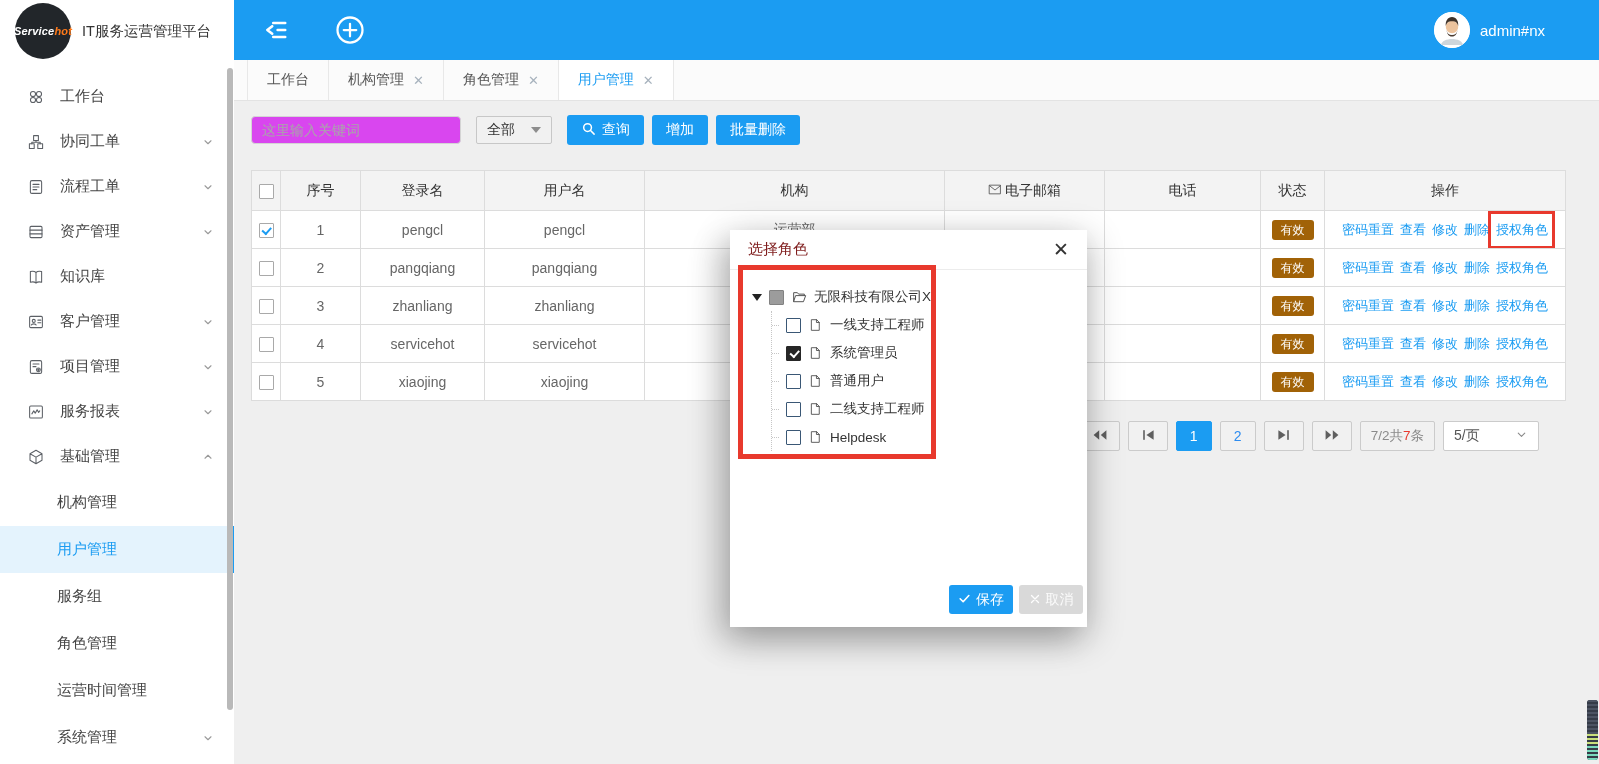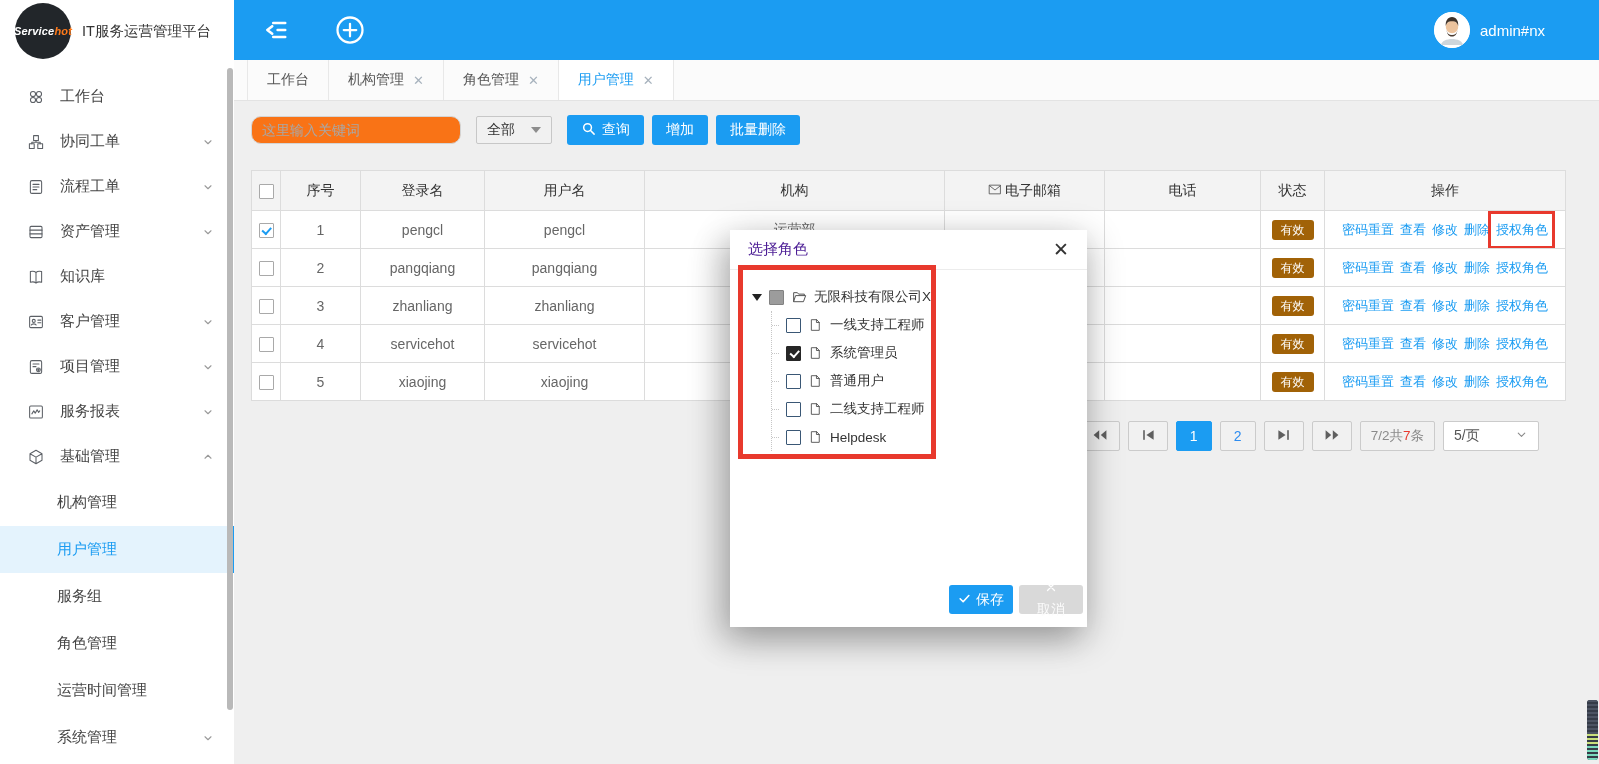--- a/index.html
+++ b/index.html
@@ -37,21 +37,21 @@
   
   .tabs { position:absolute; left:234px; top:60px; width:1365px; height:41px; background:#fbfbfb; border-bottom:1px solid #e3e3e3; display:flex; padding-left:13px; z-index:3; }
   .tab { display:flex; align-items:center; gap:9px; padding:0 19px; font-size:14px; color:#555; border-right:1px solid #e8e8e8; cursor:pointer; white-space:nowrap; }
   .tab:first-child { border-left:1px solid #e8e8e8; }
   .tab.active { background:#fff; color:#1b9cf2; }
   .tab-close { color:#a7b2bd; font-size:13px; }
 
   
   .content { position:absolute; left:234px; top:101px; width:1365px; height:663px; padding:14px 34px 0 17px; }
   .toolbar { display:flex; align-items:center; }
-  .search-input { width:210px; height:28px; border:1px solid #d4d4d4; background:#f97316; padding:0 10px; font-size:14px; color:#333; outline:none; border-radius:10px; }
+  .search-input { width:210px; height:28px; border:1px solid #d4d4d4; background:#d946ef; padding:0 10px; font-size:14px; color:#333; outline:none; border-radius:4px; }
   .search-input::placeholder { color:#a8a8a8; }
   .select { margin-left:15px; width:76px; height:28px; border:1px solid #c7c7c7; border-radius:2px; background:#f1f1f1; display:flex; align-items:center; justify-content:space-between; padding:0 10px; font-size:14px; color:#333; cursor:pointer; }
   .tri-down { width:0; height:0; border-left:5px solid transparent; border-right:5px solid transparent; border-top:6px solid #8d8d8d; }
   .btn { height:30px; background:#1b9cf2; color:#fff; border:none; border-radius:3px; font-size:14px; padding:0 14px; margin-left:8px; display:inline-flex; align-items:center; gap:6px; cursor:pointer; }
   .btn.first { margin-left:15px; }
 
   
   .table-wrap { margin-top:25px; }
   table { border-collapse:collapse; width:1314px; background:#fff; table-layout:fixed; }
   th,td { border:1px solid #dcdcdc; text-align:center; font-weight:400; overflow:hidden; white-space:nowrap; }
@@ -77,32 +77,32 @@
   .pg.num { min-width:36px; }
   .pg.cur { background:#1b9cf2; border-color:#1b9cf2; color:#fff; }
   .pg.other { color:#2d8cf0; }
   .pg-info { padding:0 10px; color:#8a8a8a; background:#f1f1f1; border:1px solid #cbcbcb; height:30px; line-height:28px; font-size:13.5px; border-radius:2px; }
   .pg-info b { color:#e8392d; font-weight:400; }
   .pg-size { width:96px; height:30px; background:#fff; border:1px solid #cbcbcb; border-radius:2px; display:flex; align-items:center; justify-content:space-between; padding:0 10px; font-size:14px; color:#555; cursor:pointer; }
 
   
   .modal { position:absolute; left:730px; top:230px; width:357px; height:397px; background:#fff; box-shadow:0 10px 34px rgba(0,0,0,.30), -14px 14px 30px rgba(0,0,0,.12); z-index:20; }
   .modal-head { height:40px; display:flex; align-items:center; padding:0 18px; border-bottom:1px solid #ececec; }
-  .modal-title { font-size:15px; color:#4c1d95; }
+  .modal-title { font-size:15px; color:#7f1d1d; }
   .modal-close { margin-left:auto; font-size:19px; color:#333; cursor:pointer; line-height:1; }
   .tree-box { position:absolute; left:8px; top:35px; width:198px; height:194px; border:5px solid #e8392d; padding:13px 4px 0 9px; overflow:hidden; }
   .tree-row { display:flex; align-items:center; gap:7px; height:28px; font-size:13.5px; color:#333; cursor:pointer; white-space:nowrap; }
   .tree-tri { width:0; height:0; border-left:5px solid transparent; border-right:5px solid transparent; border-top:7px solid #222; flex:none; }
   .tree-children { margin-left:19px; border-left:1px dotted #c6c6c6; }
   .tree-children .tree-row::before { content:""; width:7px; border-top:1px dotted #c6c6c6; flex:none; }
   .tree-icon { display:flex; flex:none; }
   .modal-foot { position:absolute; right:4px; bottom:13px; display:flex; gap:6px; }
   .mbtn { width:64px; height:29px; border:none; border-radius:3px; display:inline-flex; align-items:center; justify-content:center; gap:5px; font-size:14px; cursor:pointer; }
   .mbtn.save { background:#1b9cf2; color:#fff; }
-  .mbtn.cancel { background:#d9d9d9; color:#fbfbfb;flex-direction:column; }
+  .mbtn.cancel { background:#d9d9d9; color:#fbfbfb; }
 
   
   .pscroll { position:absolute; right:1px; bottom:4px; width:11px; height:60px; border-radius:3px; overflow:hidden; background:#353b47; z-index:30; }
   .ps-gray   { height:34px; background:repeating-linear-gradient(to bottom,#4c5362 0 2px,#353b47 2px 4px); }
   .ps-yellow { height:12px; background:repeating-linear-gradient(to bottom,#c9df7b 0 2px,#353b47 2px 4px); }
   .ps-teal   { height:14px; background:repeating-linear-gradient(to bottom,#79d9bd 0 2px,#353b47 2px 4px); }
 </style>
 </head>
 <body>
 

